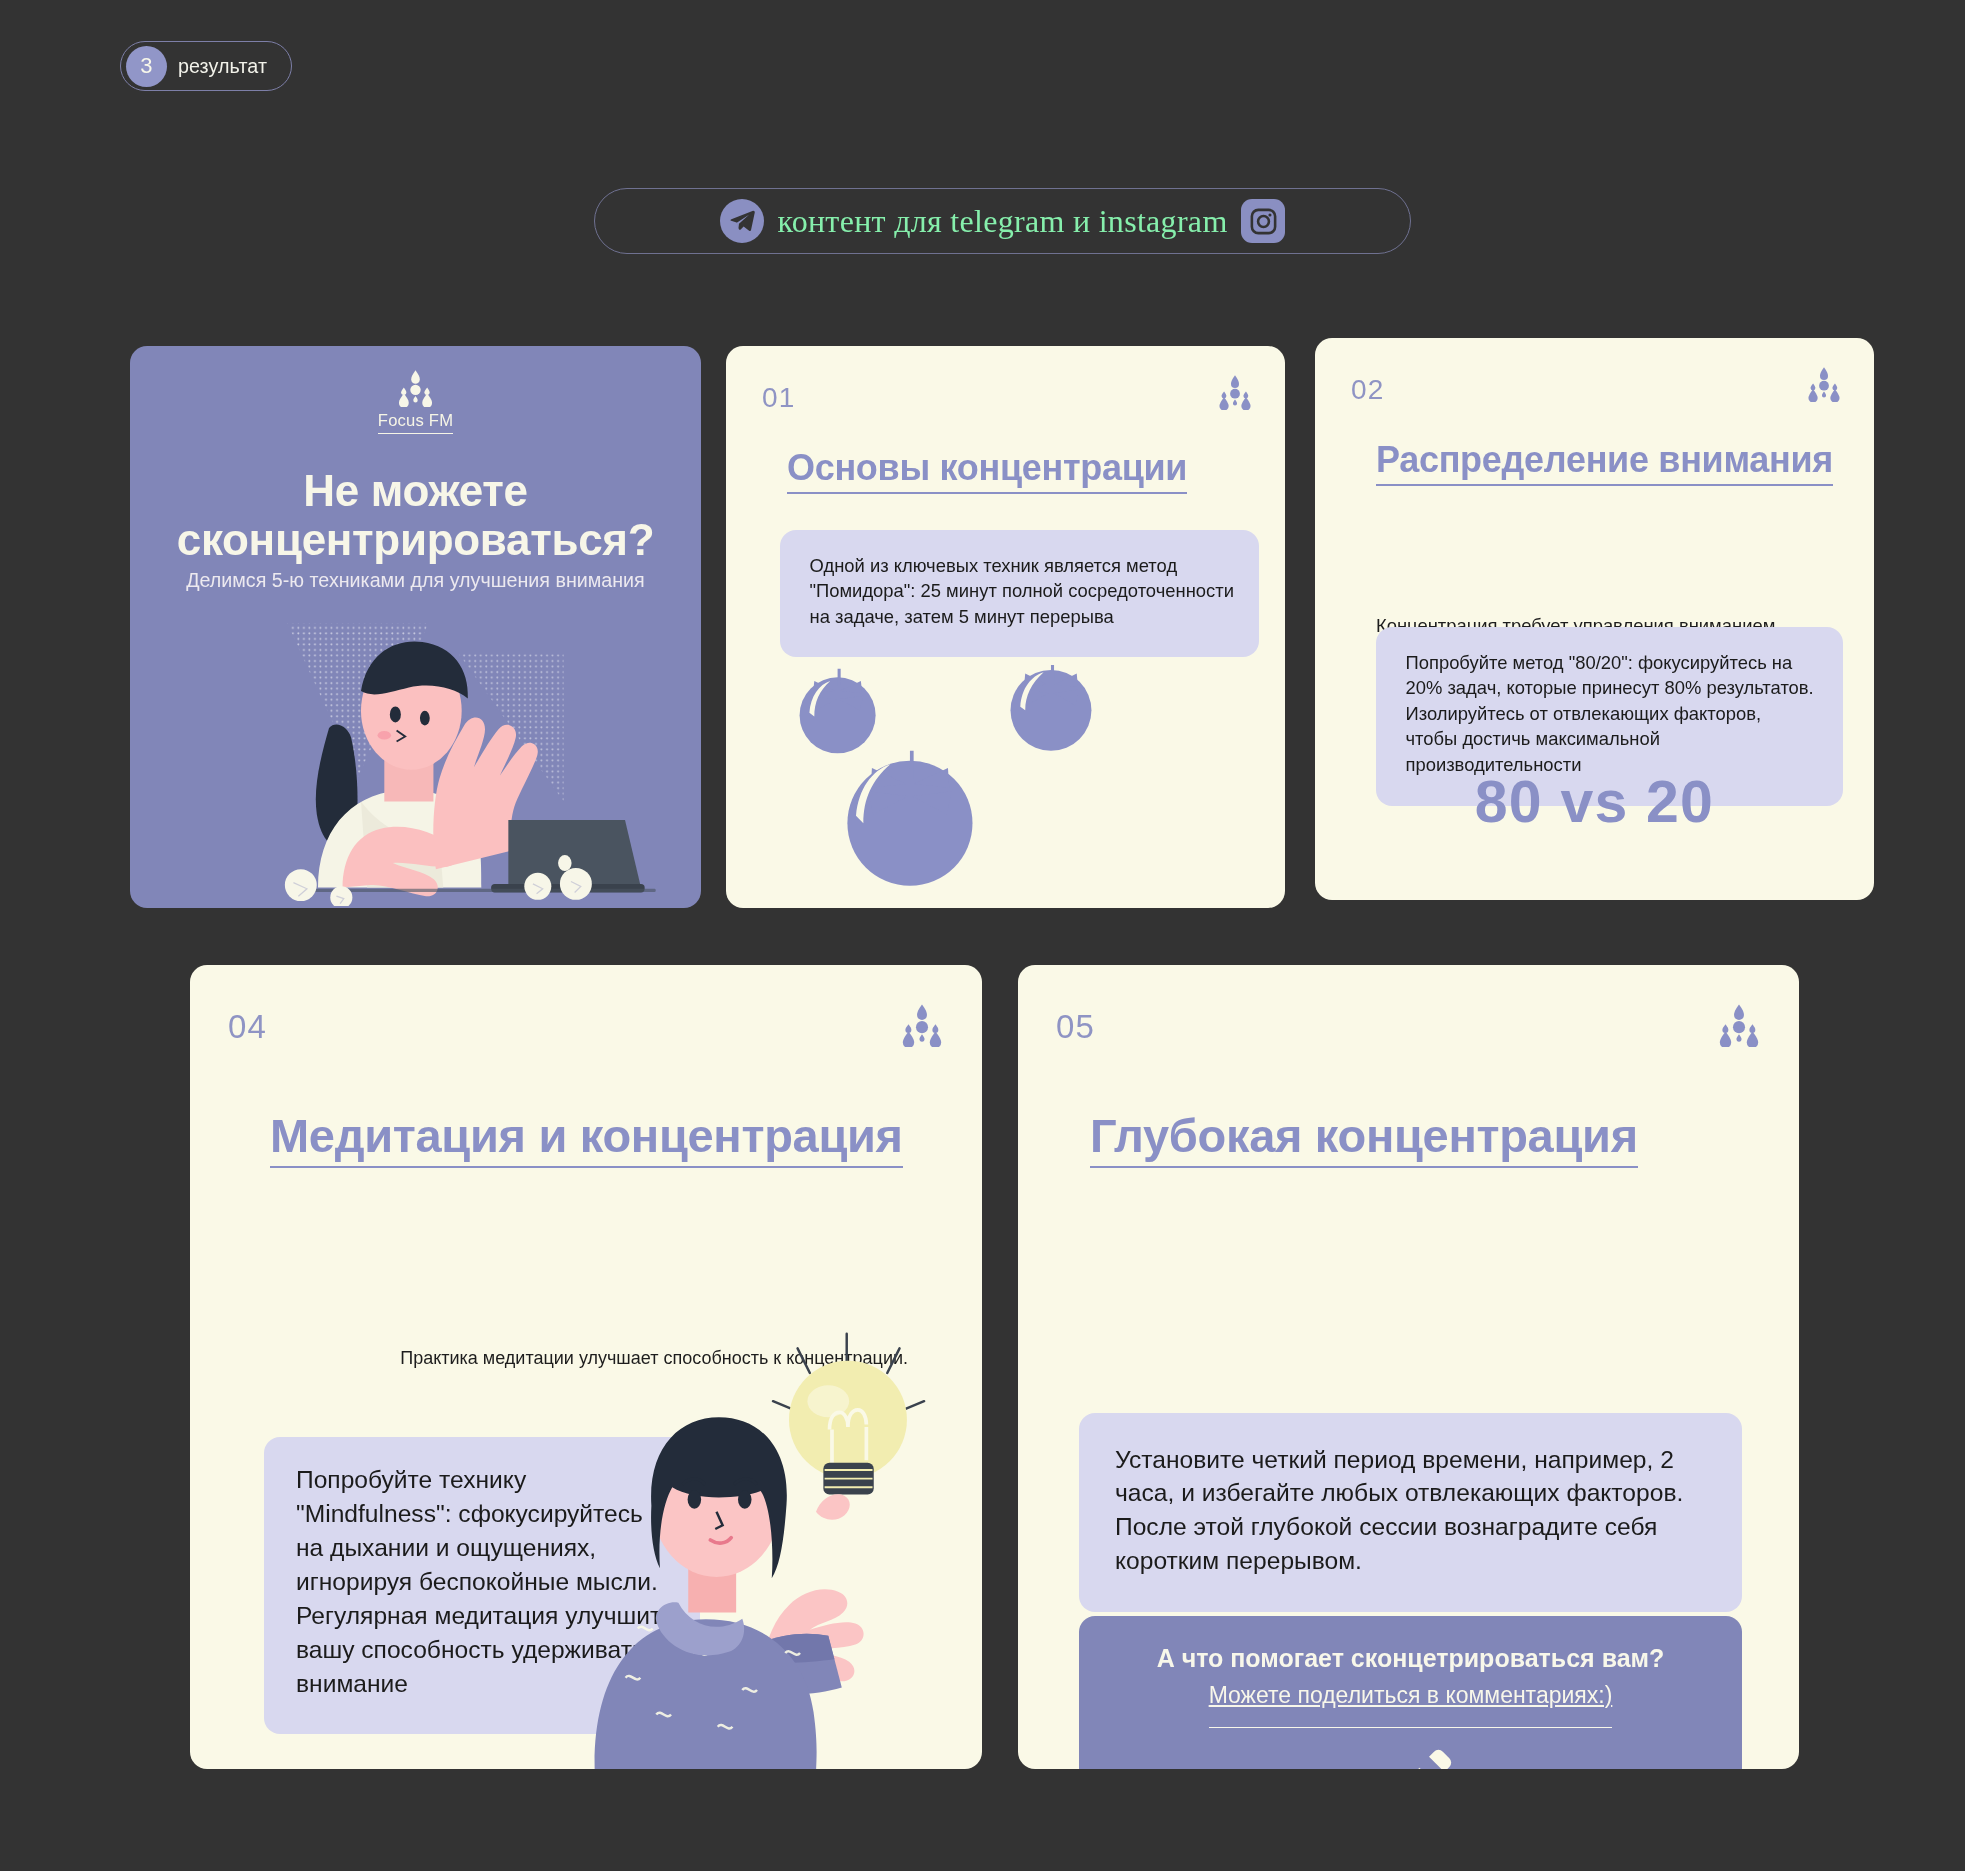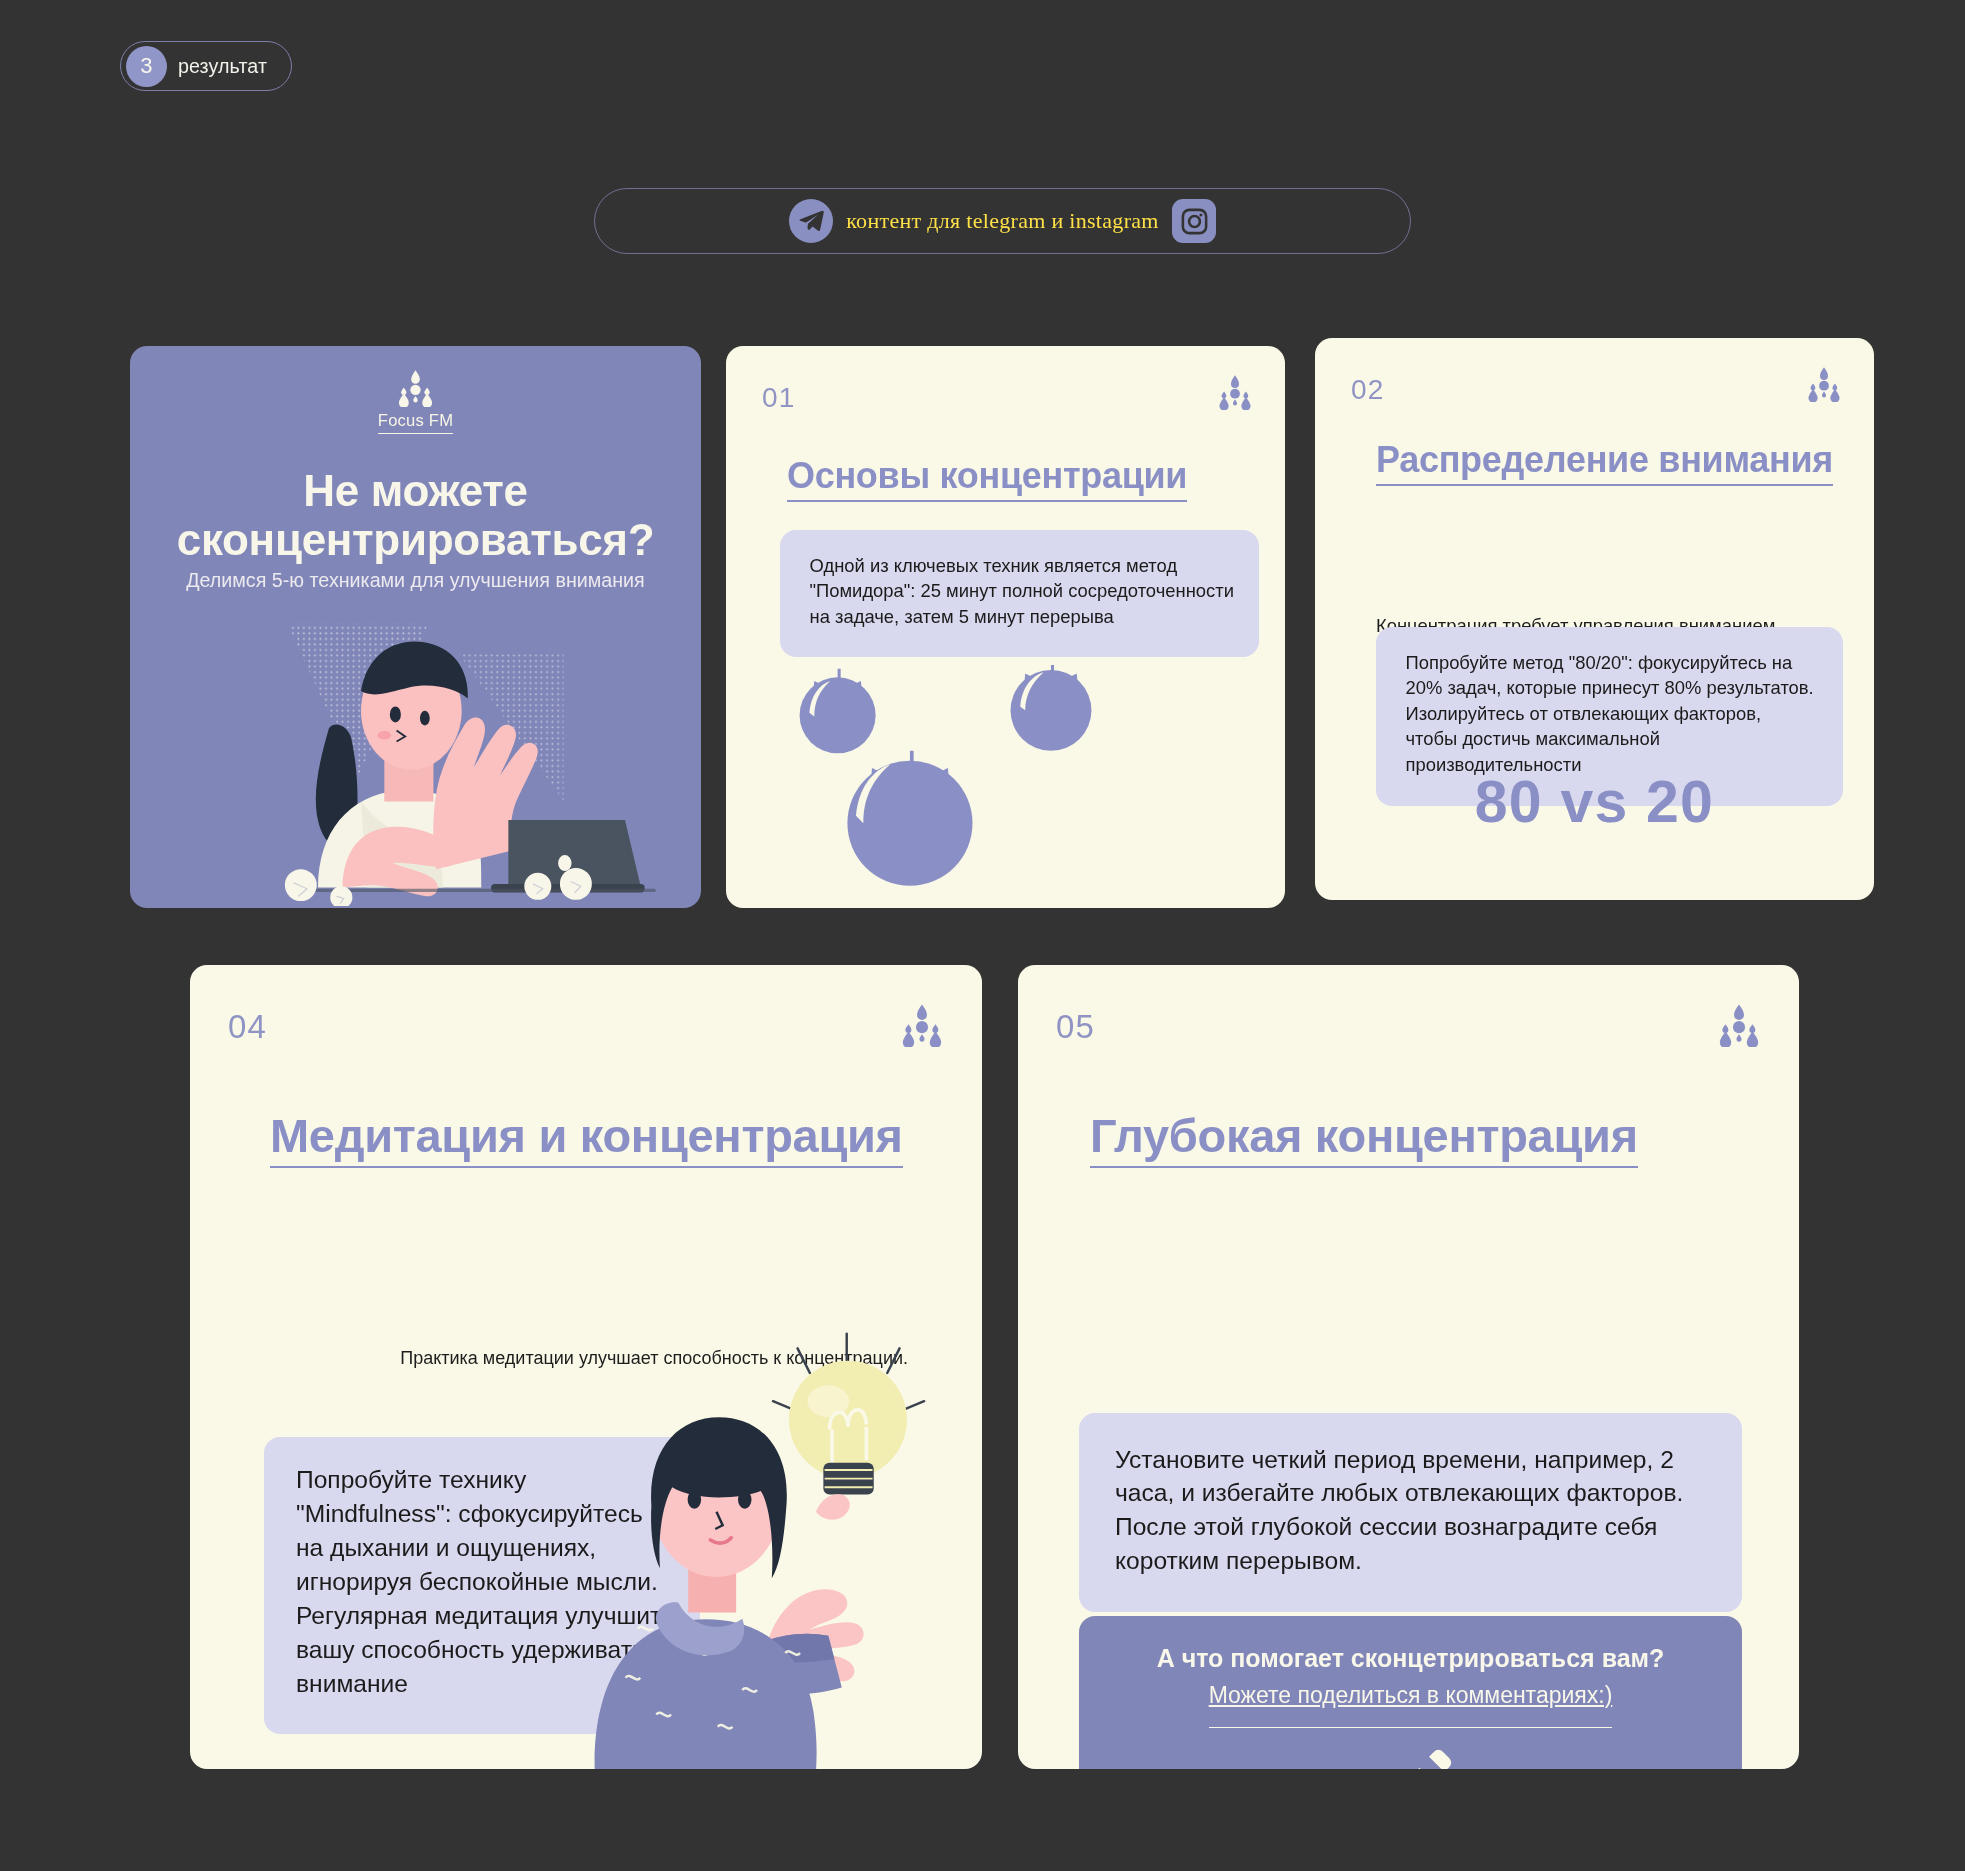--- a/index.html
+++ b/index.html
@@ -42,21 +42,21 @@
     width: 44px; height: 44px; border-radius: 50%;
     background: #8a8fc2; display:flex; align-items:center; justify-content:center;
     flex: 0 0 auto;
   }
   .ig-icon {
     width: 44px; height: 44px; border-radius: 11px;
     background: #8a8fc2; display:flex; align-items:center; justify-content:center;
     flex: 0 0 auto;
   }
   .header-text {
-    color: #fde047; font-size: 22px; letter-spacing: 0.3px;
+    color: #86efac; font-size: 32px; letter-spacing: 0.3px;
     font-family: "Liberation Serif", serif; white-space: nowrap;
   }
 
   
   .card { position: absolute; border-radius: 17px; overflow: hidden; }
 
   .card-cover { background: #8186b8; }
   .card-light { background: #faf9e7; }
 
   
@@ -101,21 +101,21 @@
   .card-logo.big { right: 36px; top: 38px; width: 48px; height: 44px; }
 
   .card-title {
     position:absolute; color: #8a90c6; font-weight: 700;
     line-height: 1.26; letter-spacing: -0.3px;
   }
   .card-title span {
     border-bottom: 2.5px solid #8a90c6;
     display:inline-block; padding-bottom: 1.2px;
   }
-  #t01 { left: 61px; top: 107px; right: 55px; font-size: 36px; }
+  #t01 { left: 61px; top: 99px; right: 55px; font-size: 36px; }
   #t02 { left: 61px; top: 99px; right: 37px; font-size: 36px; }
   #t04 { left: 80px; top: 141px; right: 55px; font-size: 47px; }
   #t05 { left: 72px; top: 141px; right: 55px; font-size: 47px; }
 
   .card-lead {
     position:absolute; color: #1d1d1d; line-height: 1.34;
   }
   #lead02 { left: 61px; top: 232px; right: 49px; font-size: 18.4px; margin-top: 44px; }
   #lead04 { left: 80px; top: 381px; right: 74px; font-size: 18px; text-align: right; }
 

